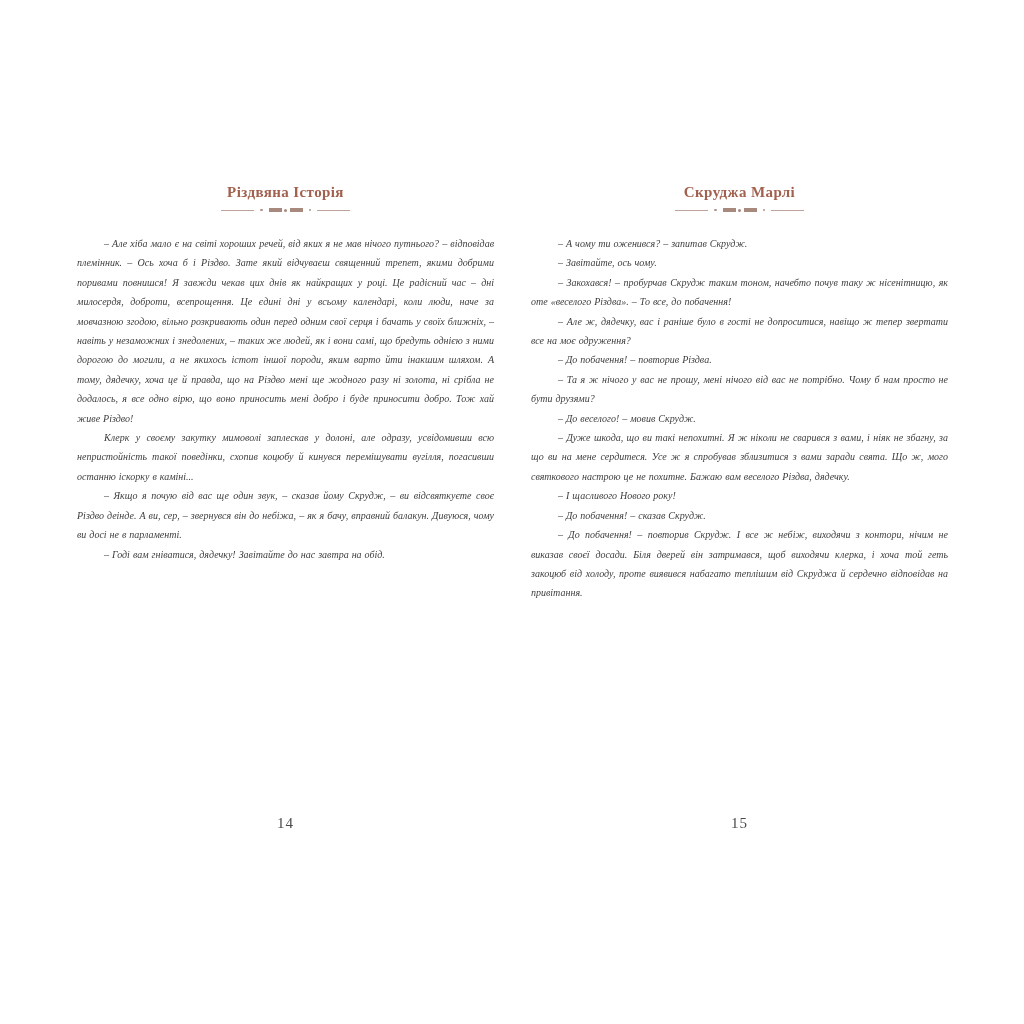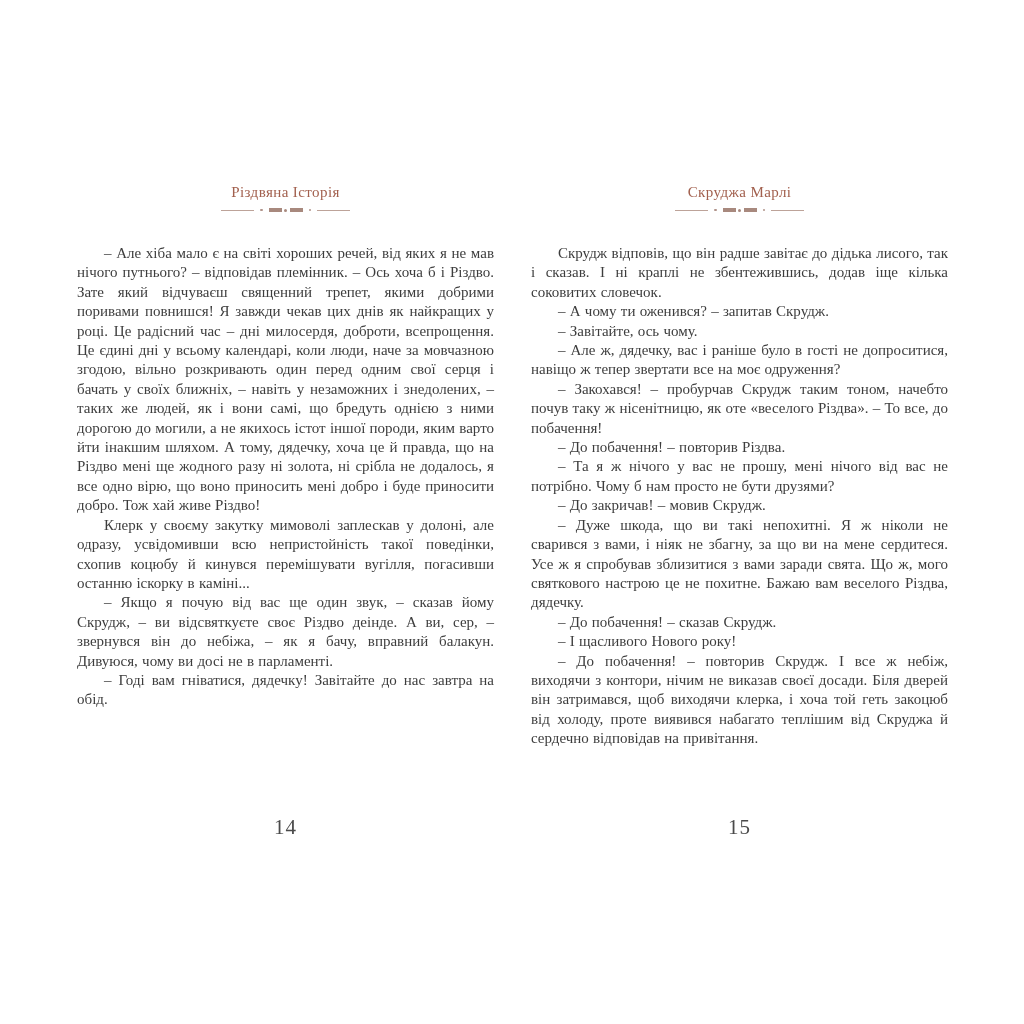--- a/index.html
+++ b/index.html
@@ -27,21 +27,21 @@
     height: 690px;
   }
   .page.left  { left: 77px;  }
   .page.right { left: 531px; }
 
   .running-head {
     margin: 0;
     text-align: center;
     font-size: 15px;
     line-height: 18px;
-    font-weight: normal;
+    font-weight: bold;
     color: #a2604e;
     letter-spacing: 0.4px;
   }
 
   .ornament {
     margin-top: 5px;
     height: 8px;
     display: flex;
     align-items: center;
     justify-content: center;
@@ -65,39 +65,40 @@
   }
   .orn-dot-center {
     width: 3px;
     height: 3px;
     border-radius: 50%;
     background: #a8897e;
     margin: 0 2.5px;
   }
 
   .page-body {
-    margin-top: 30px;
+    margin-top: 20px;
     text-align: justify;
-    font-size: 15px;
+    font-size: 10px;
     line-height: 19.4px;
     color: #3d3d3d;
     word-spacing: 0.5px;
+    font-style: italic;
   }
   .page-body p.para {
     margin: 0;
     text-indent: 27px;
   }
 
   .folio {
     position: absolute;
     top: 632px;
     left: 0;
     width: 100%;
     text-align: center;
-    font-size: 21px;
+    font-size: 15px;
     color: #4a4a4a;
     letter-spacing: 1px;
   }
 </style>
 </head>
 <body>
 
 <div class="spread">
 
   <section class="page left">
@@ -125,29 +126,28 @@
     <div class="ornament">
       <span class="orn-line"></span>
       <span class="orn-dot"></span>
       <span class="orn-dash"></span>
       <span class="orn-dot-center"></span>
       <span class="orn-dash"></span>
       <span class="orn-dot"></span>
       <span class="orn-line"></span>
     </div>
     <div class="page-body">
-        <p class="para">Скрудж відповів, що він радше завітає до дідька лисого, так і сказав. І ні краплі не збентежившись, додав іще кілька соковитих словечок.</p>
         <p class="para">– А чому ти оженився? – запитав Скрудж.</p>
         <p class="para">– Завітайте, ось чому.</p>
+        <p class="para">– Закохався! – пробурчав Скрудж таким тоном, начебто почув таку ж нісенітницю, як оте «веселого Різдва». – То все, до побачення!</p>
         <p class="para">– Але ж, дядечку, вас і раніше було в гості не допроситися, навіщо ж тепер звертати все на моє одруження?</p>
-        <p class="para">– Закохався! – пробурчав Скрудж таким тоном, начебто почув таку ж нісенітницю, як оте «веселого Різдва». – То все, до побачення!</p>
         <p class="para">– До побачення! – повторив Різдва.</p>
         <p class="para">– Та я ж нічого у вас не прошу, мені нічого від вас не потрібно. Чому б нам просто не бути друзями?</p>
-        <p class="para">– До закричав! – мовив Скрудж.</p>
+        <p class="para">– До веселого! – мовив Скрудж.</p>
         <p class="para">– Дуже шкода, що ви такі непохитні. Я ж ніколи не сварився з вами, і ніяк не збагну, за що ви на мене сердитеся. Усе ж я спробував зблизитися з вами заради свята. Що ж, мого святкового настрою це не похитне. Бажаю вам веселого Різдва, дядечку.</p>
+        <p class="para">– І щасливого Нового року!</p>
         <p class="para">– До побачення! – сказав Скрудж.</p>
-        <p class="para">– І щасливого Нового року!</p>
         <p class="para">– До побачення! – повторив Скрудж. І все ж небіж, виходячи з контори, нічим не виказав своєї досади. Біля дверей він затримався, щоб виходячи клерка, і хоча той геть закоцюб від холоду, проте виявився набагато теплішим від Скруджа й сердечно відповідав на привітання.</p>
       </div>
     <div class="folio">15</div>
   </section>
 
 </div>
 
 </body></html>

